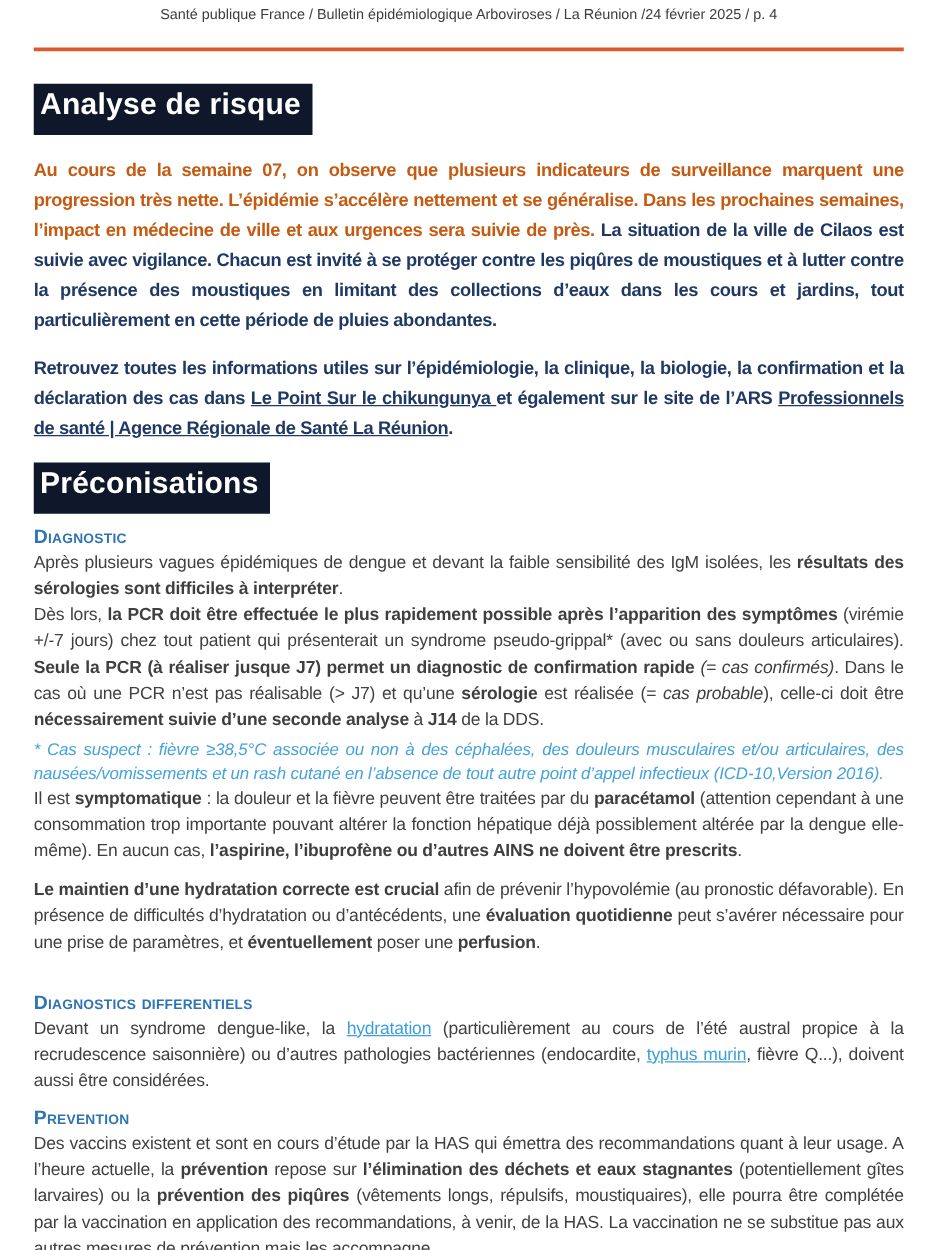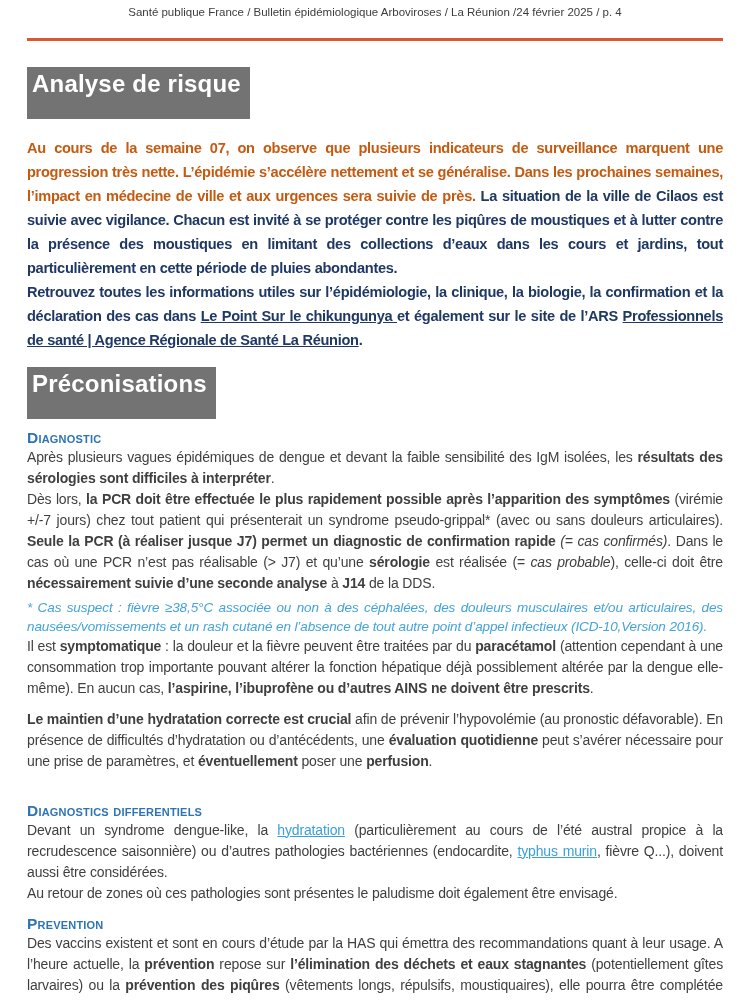--- a/index.html
+++ b/index.html
@@ -11,33 +11,33 @@
   }
   .page { padding:6px 27px 0 27px; }
 
   .doc-header {
     text-align:center; font-size:11.5px; color:#3c3c3c;
   }
   .rule {
     border:none; border-top:3px solid #DC5833; margin-top:20px;
   }
   .h-green {
-    display:inline-block; background:#737373; color:#ffffff;
+    display:inline-block; background:#0f172a; color:#ffffff;
     font-weight:bold; font-size:24px; line-height:1.2;
-    padding:3px 9px 20px 5px; letter-spacing:0.2px;
+    padding:3px 9px 9px 5px; letter-spacing:0.2px;
   }
   .mt-h1 { margin-top:26px; }
   .mt-h2 { margin-top:15px;text-decoration:underline; }
 
   .lead {
     font-weight:bold; font-size:14.6px; line-height:24px;
     letter-spacing:-0.3px; text-align:justify;
   }
   .mt-lead1 { margin-top:17px; }
-  .mt-lead2 { }
+  .mt-lead2 { margin-top:14px; }
 
   .sg-or { color:#C55A11; }
   .sg-nv { color:#1F3864; }
   .sg-ul { text-decoration:underline; cursor:pointer; }
 
   .subhead {
     color:#2E74B5; font-weight:bold; font-variant:small-caps;
     font-size:15.5px; letter-spacing:0.2px; margin-top:11px;
   }
   .subhead.first { margin-top:10px; }
@@ -82,18 +82,17 @@
   <div class="subhead first">Diagnostic</div>
   <p class="body-p"><span>Après plusieurs vagues épidémiques de dengue et devant la faible sensibilité des IgM isolées, les </span><span class="sg-b">résultats des sérologies sont difficiles à interpréter</span><span>.</span></p>
   <p class="body-p"><span>Dès lors, </span><span class="sg-b">la PCR doit être effectuée le plus rapidement possible après l’apparition des symptômes</span><span> (virémie +/-7 jours) chez tout patient qui présenterait un syndrome pseudo-grippal* (avec ou sans douleurs articulaires). </span><span class="sg-b">Seule la PCR (à réaliser jusque J7) permet un diagnostic de confirmation rapide </span><span class="sg-i">(= cas confirmés)</span><span>. Dans le cas où une PCR n’est pas réalisable (&gt; J7) et qu’une </span><span class="sg-b">sérologie</span><span> est réalisée (= </span><span class="sg-i">cas probable</span><span>), celle-ci doit être </span><span class="sg-b">nécessairement suivie d’une seconde analyse</span><span> à </span><span class="sg-b">J14</span><span> de la DDS.</span></p>
   <p class="footnote">* Cas suspect : fièvre ≥38,5°C associée ou non à des céphalées, des douleurs musculaires et/ou articulaires, des nausées/vomissements et un rash cutané en l’absence de tout autre point d’appel infectieux (ICD-10,Version 2016).</p>
 
   <p class="body-p"><span>Il est </span><span class="sg-b">symptomatique</span><span> : la douleur et la fièvre peuvent être traitées par du </span><span class="sg-b">paracétamol</span><span> (attention cependant à une consommation trop importante pouvant altérer la fonction hépatique déjà possiblement altérée par la dengue elle-même). En aucun cas, </span><span class="sg-b">l’aspirine, l’ibuprofène ou d’autres AINS ne doivent être prescrits</span><span>.</span></p>
   <p class="body-p mt-p"><span class="sg-b">Le maintien d’une hydratation correcte est crucial</span><span> afin de prévenir l’hypovolémie (au pronostic défavorable). En présence de difficultés d’hydratation ou d’antécédents, une </span><span class="sg-b">évaluation quotidienne</span><span> peut s’avérer nécessaire pour une prise de paramètres, et </span><span class="sg-b">éventuellement</span><span> poser une </span><span class="sg-b">perfusion</span><span>.</span></p>
 
   <div class="subhead gap-lg">Diagnostics differentiels</div>
   <p class="body-p"><span>Devant un syndrome dengue-like, la </span><span class="sg-lk">hydratation</span><span> (particulièrement au cours de l’été austral propice à la recrudescence saisonnière) ou d’autres pathologies bactériennes (endocardite, </span><span class="sg-lk">typhus murin</span><span>, fièvre Q...), doivent aussi être considérées.</span></p>
-  <p class="body-p">Au retour de zones où ces pathologies sont présentes le paludisme doit également être envisagé.</p>
 
   <div class="subhead">Prevention</div>
   <p class="body-p"><span>Des vaccins existent et sont en cours d’étude par la HAS qui émettra des recommandations quant à leur usage. A l’heure actuelle, la </span><span class="sg-b">prévention</span><span> repose sur </span><span class="sg-b">l’élimination des déchets et eaux stagnantes</span><span> (potentiellement gîtes larvaires) ou la </span><span class="sg-b">prévention des piqûres</span><span> (vêtements longs, répulsifs, moustiquaires), elle pourra être complétée par la vaccination en application des recommandations, à venir, de la HAS. La vaccination ne se substitue pas aux autres mesures de prévention mais les accompagne.</span></p>
 
 </div>
 
 </body></html>

